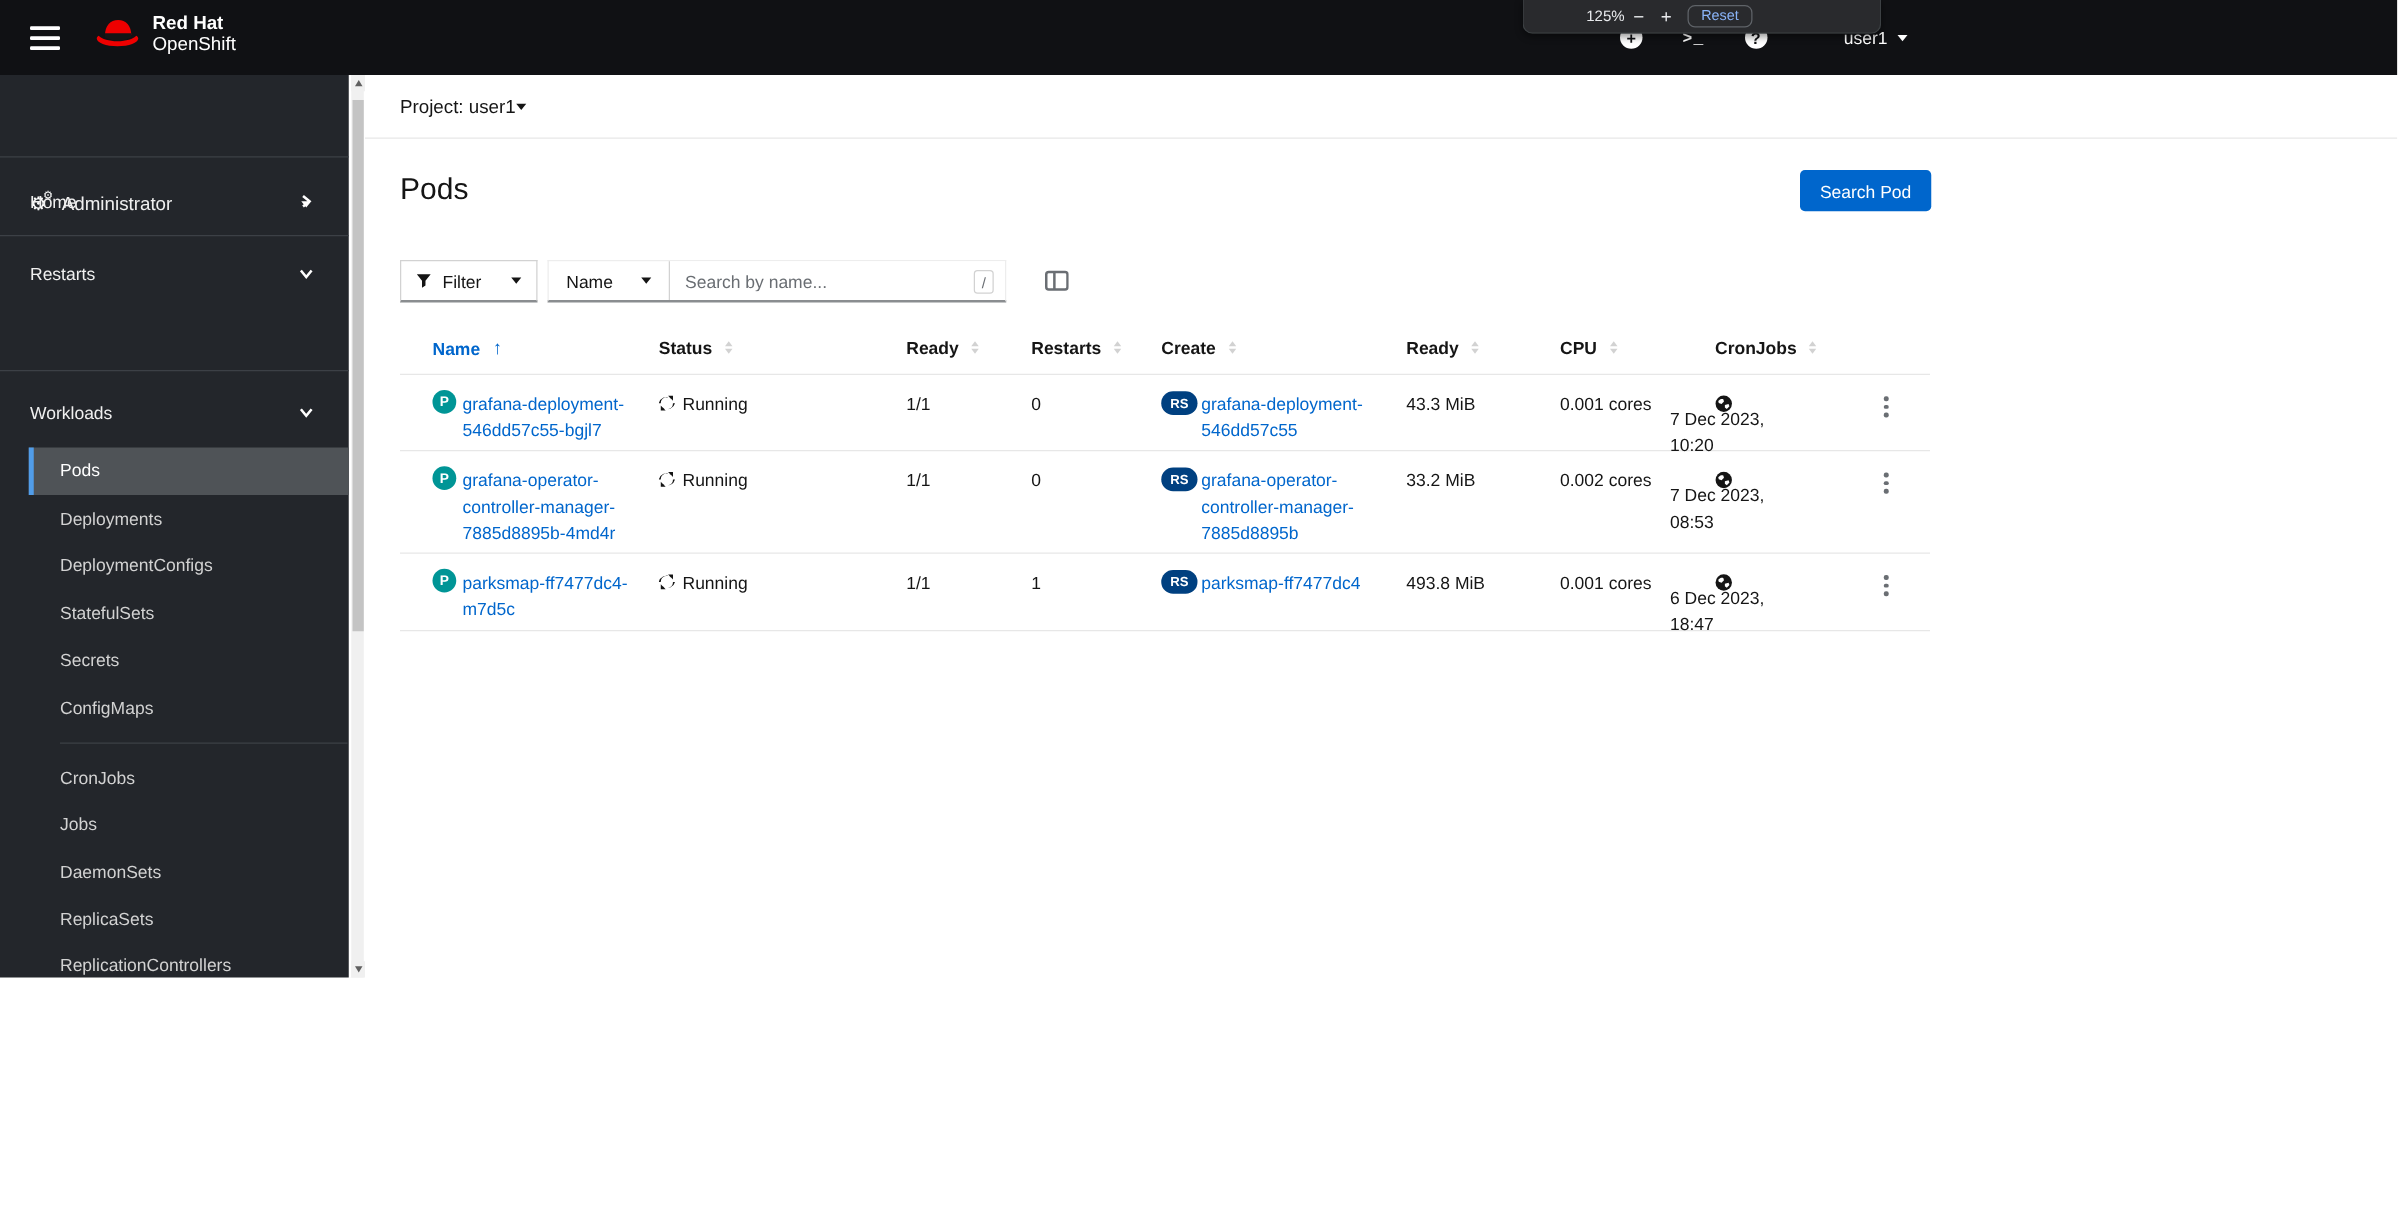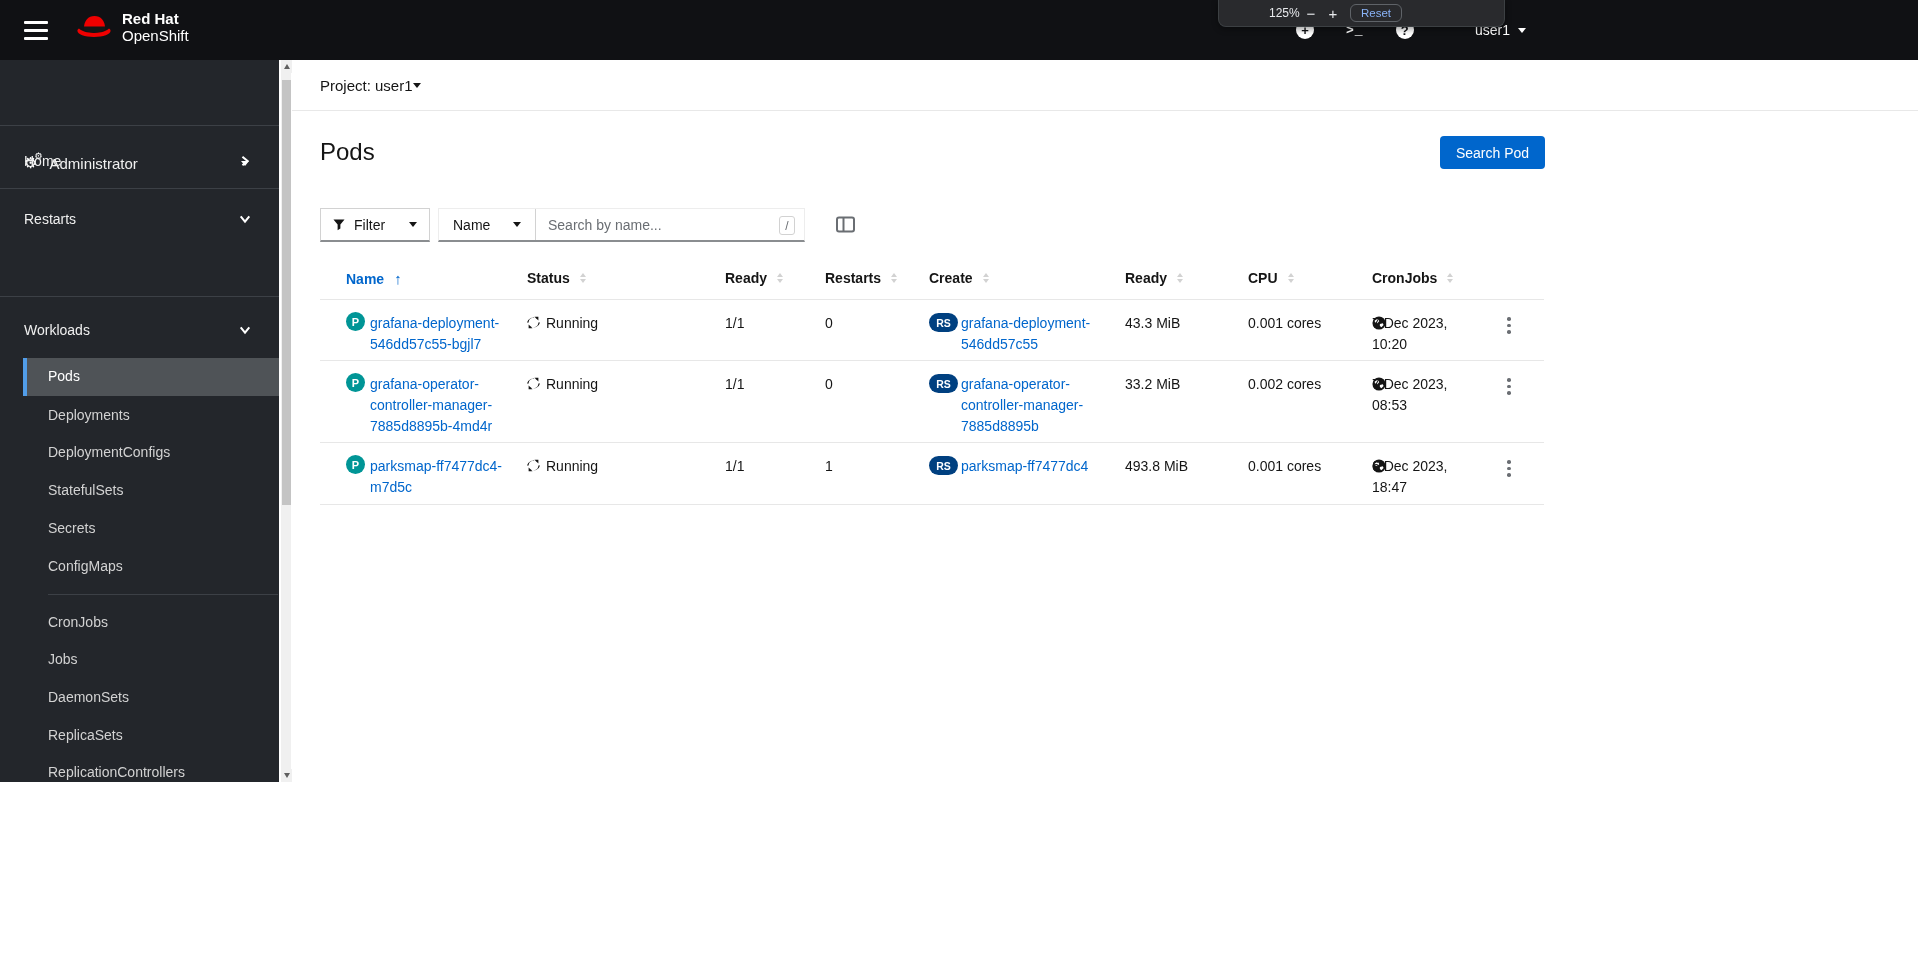--- a/index.html
+++ b/index.html
@@ -98,21 +98,21 @@
              font-size:11px; font-weight:bold; display:flex; align-items:center; justify-content:center; }
   .badge-rs { position:absolute; left:609px; top:13px; width:29px; height:19px; border-radius:10px; background:#004080; color:#fff;
               font-size:10.5px; font-weight:bold; display:flex; align-items:center; justify-content:center; }
   .c-name { left:50px; width:152px; }
   .c-status { left:207px; display:flex; align-items:flex-start; gap:6px; }
   .c-status svg { margin-top:3px; }
   .c-ready { left:405px; } .c-restarts { left:505px; }
   .c-owner { left:641px; width:150px; }
   .c-mem { left:805px; } .c-cpu { left:928px; }
   .c-created-icon { position:absolute; left:1052px; top:16px; }
-  .c-created { left:1052px; width:95px; }
+  .c-created { left:1016px; width:95px;margin-top:12px; }
   .kebab { position:absolute; left:1185px; top:15px; display:flex; flex-direction:column; gap:3px; cursor:pointer; padding:2px; }
   .kebab i { width:3.5px; height:3.5px; border-radius:50%; background:#6a6e73; }
 </style>
 </head>
 <body>
 
 <div class="canvas">
 
   <header class="masthead">
     <div class="hamburger">

